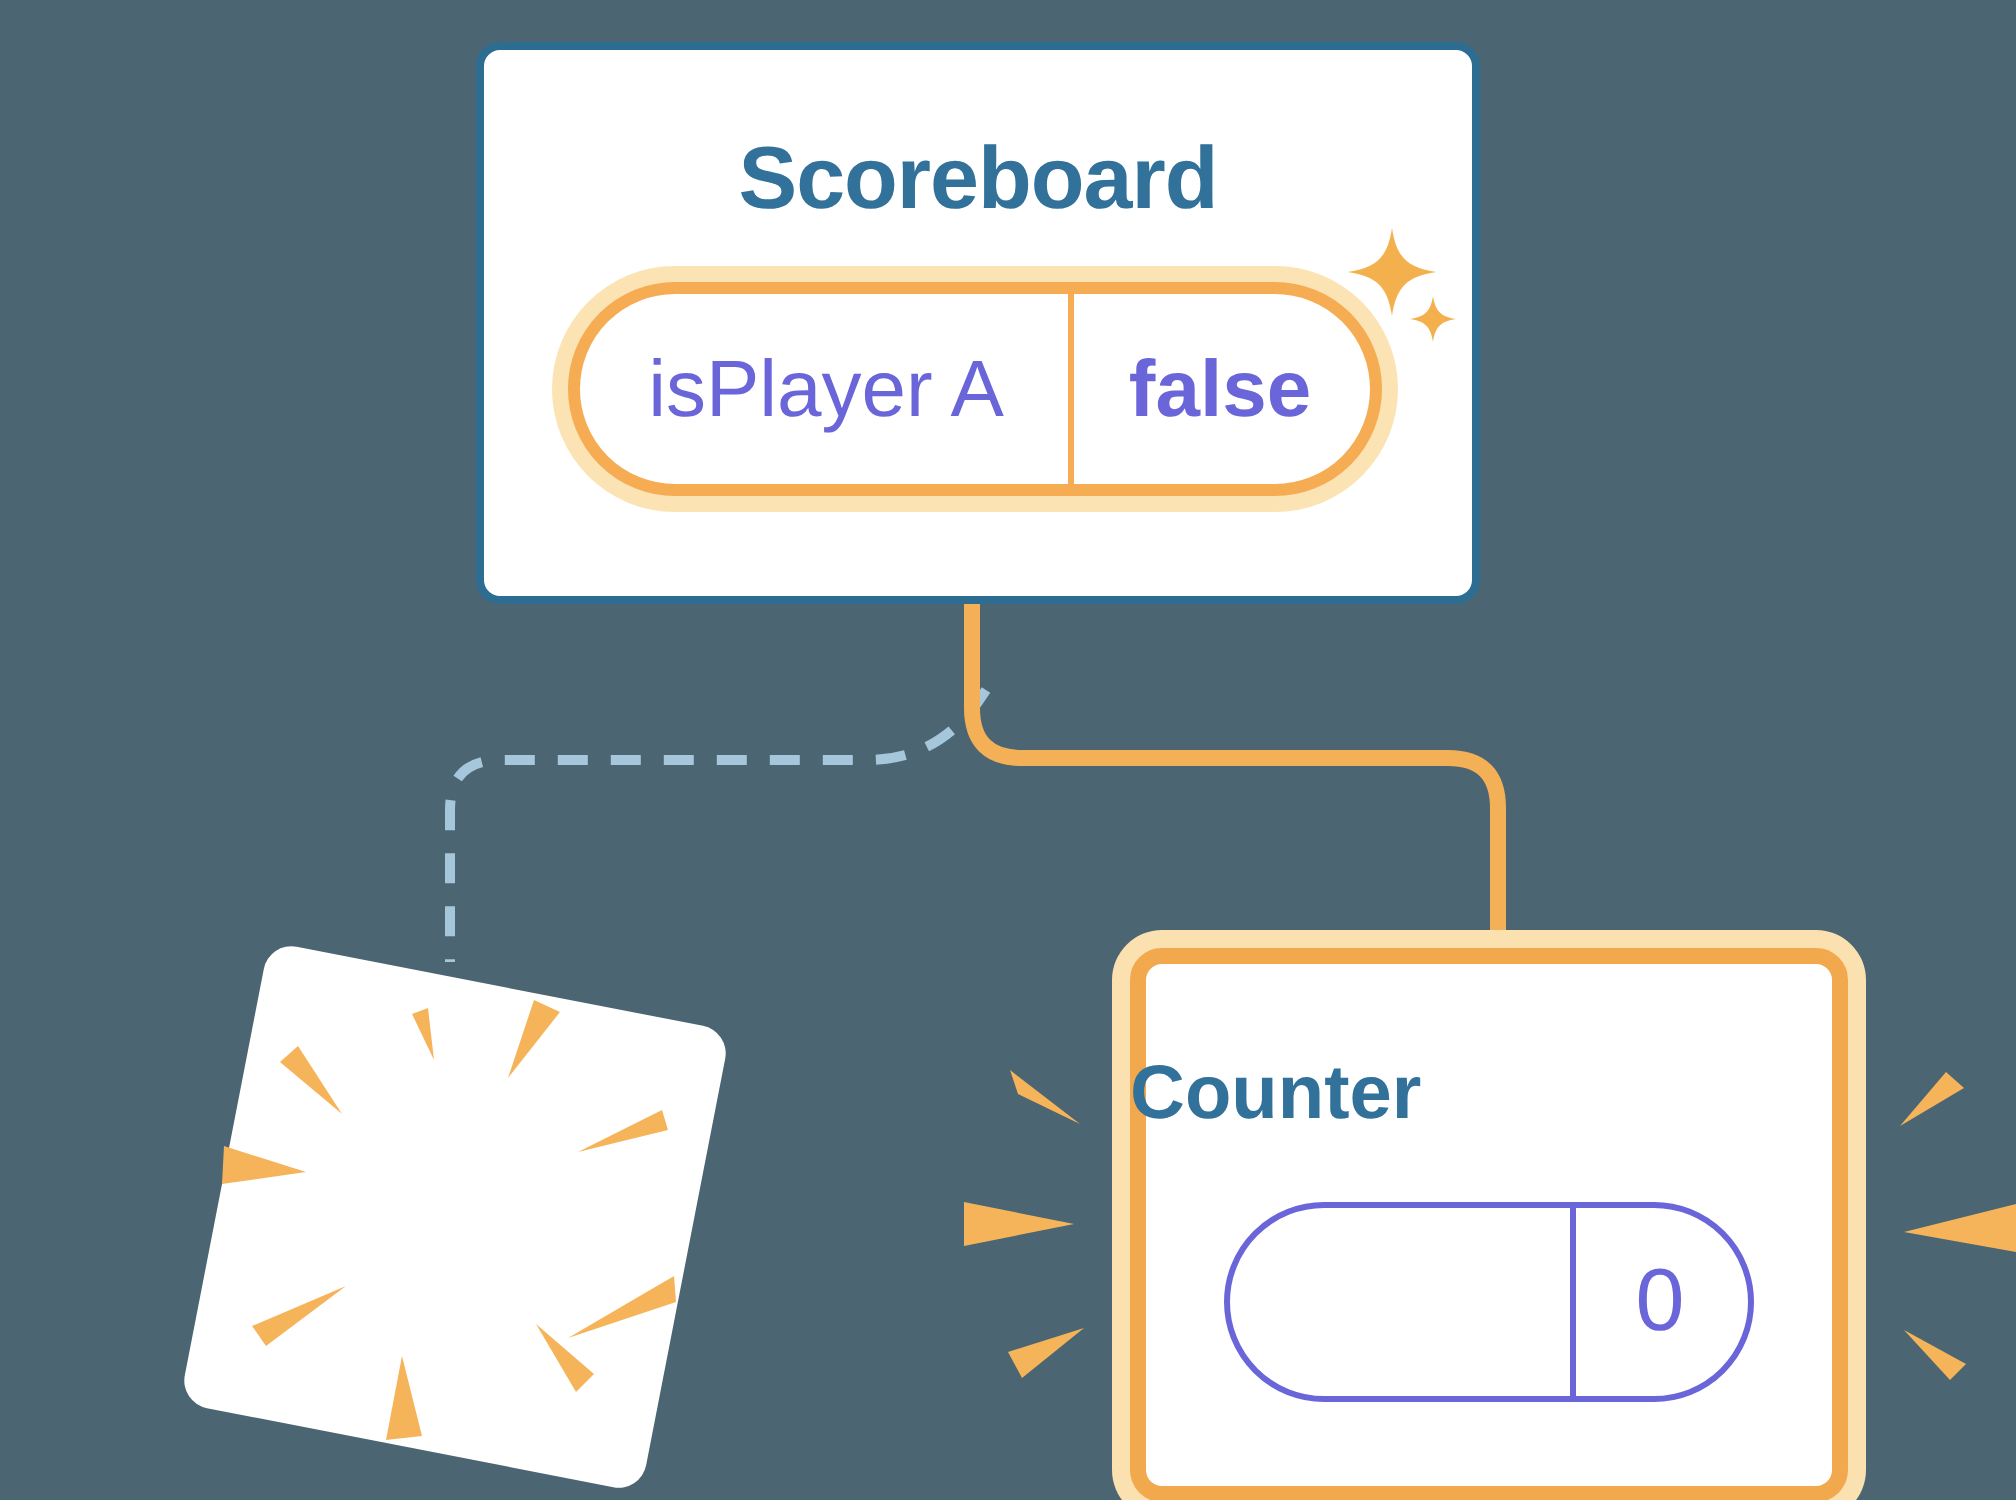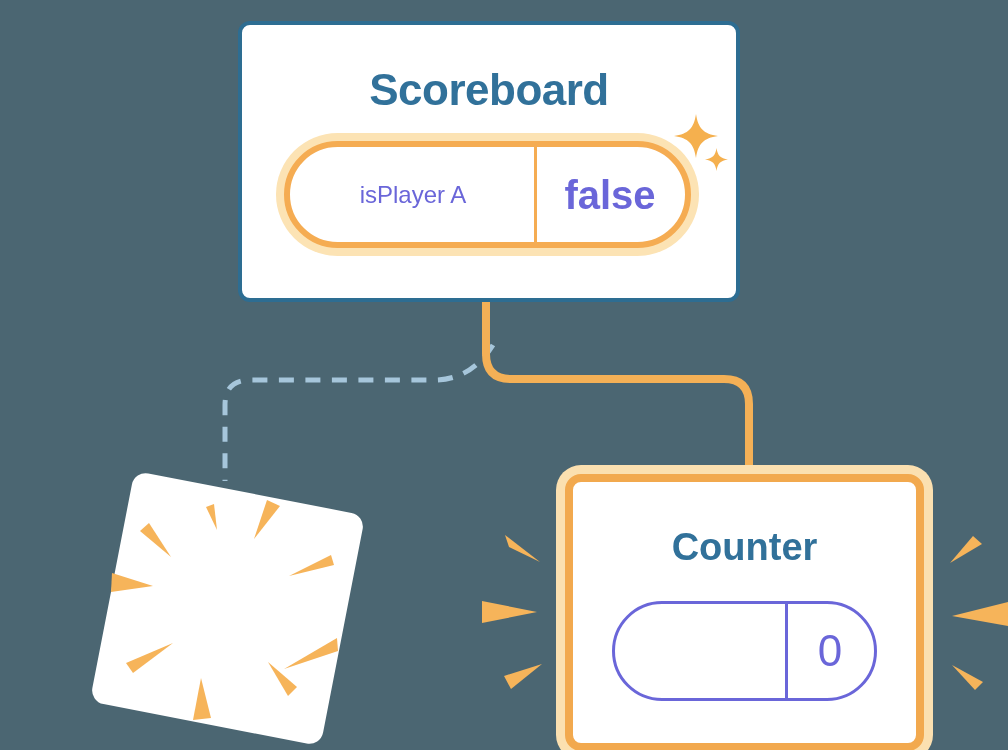--- a/index.html
+++ b/index.html
@@ -30,33 +30,33 @@
     background:#ffffff;border:6px solid #F5AC52;border-radius:62px;
     box-shadow:0 0 0 8px #FCE3B4;
     z-index:4;
   }
   .sb-divider{
     left:534px;top:129px;width:3px;height:95px;background:#F5AC52;z-index:4;
   }
   .state-text{
     color:#6A66D9;text-align:center;z-index:4;
   }
-  .sb-name{left:292px;top:150px;width:242px;height:54px;line-height:54px;font-size:24px;}
+  .sb-name{left:292px;top:150px;width:242px;height:54px;line-height:54px;font-size:40px;}
   .sb-value{left:537px;top:150px;width:146px;height:54px;line-height:54px;font-size:40px;font-weight:700;}
 
   
   .counter-card{
     left:565px;top:456px;width:343px;height:261px;
     background:#ffffff;border:8px solid #F2A94E;border-radius:16px;
     box-shadow:0 0 0 9px #FBE0B0;
     z-index:3;
   }
   .counter-title{
     left:565px;top:508px;width:359px;height:42px;line-height:42px;
-    text-align:center;font-size:38px;font-weight:600;color:#31719A;
+    text-align:left;font-size:38px;font-weight:600;color:#31719A;
     z-index:4;
   }
   .counter-pill{
     left:612px;top:583px;width:259px;height:94px;
     background:#ffffff;border:3px solid #6A66D9;border-radius:50px;
     z-index:4;
   }
   .cn-divider{
     left:785px;top:586px;width:3px;height:94px;background:#6A66D9;z-index:4;
   }

